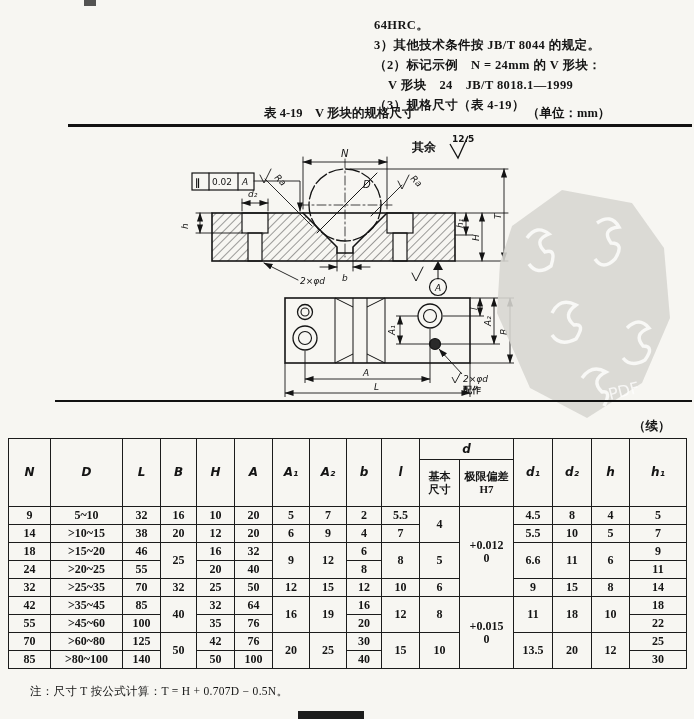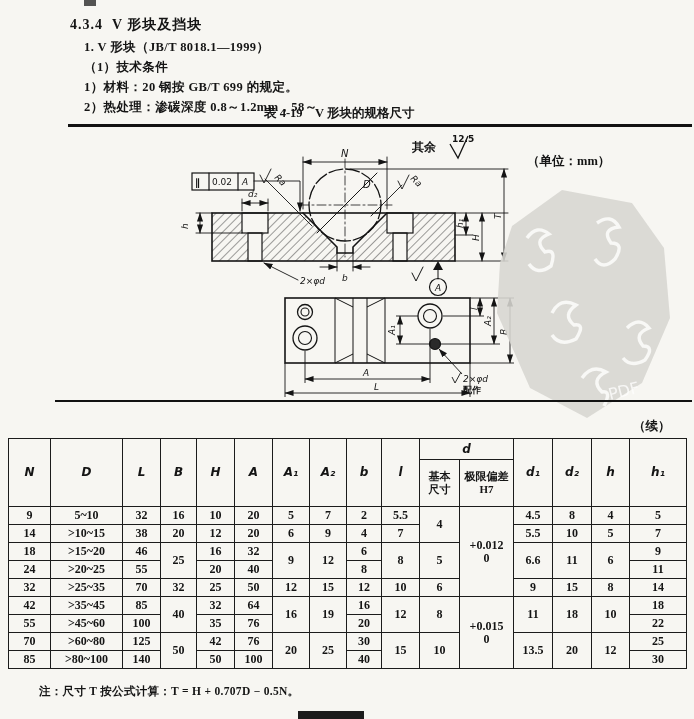--- a/index.html
+++ b/index.html
@@ -10,21 +10,21 @@
   }
   .artifact{position:absolute; background:#1c1c1c;}
   
   .hcol{position:absolute; font-size:12.5px; line-height:20px; font-weight:700; letter-spacing:0.4px; white-space:nowrap;}
   .hcol .sect{font-size:14px; font-weight:700; margin-bottom:2px; letter-spacing:1px;}
   .hcol div{height:20px;}
   .ind1{padding-left:14px;}
   .ind2{padding-left:28px;}
   .caption{position:absolute; top:105px; left:0; width:100%; font-size:12.5px; font-weight:700;}
   .caption .ttl{position:absolute; left:264px; white-space:nowrap;}
-  .caption .unit{position:absolute; left:527px; white-space:nowrap;margin-top:48px;}
+  .caption .unit{position:absolute; left:527px; white-space:nowrap;}
   .rule{position:absolute; background:#121212;}
   .continued{position:absolute; top:418px; left:633px; font-size:12.5px; font-weight:700;}
   
   .drawing{position:absolute; left:60px; top:131px; z-index:1;}
   .wm{position:absolute; left:492px; top:178px; z-index:2; opacity:0.88;}
   .rule2{z-index:3;}
   
   table.spec{
     position:absolute; left:8px; top:438px; width:678px; z-index:4;
     border-collapse:collapse; table-layout:fixed;
@@ -32,39 +32,39 @@
   }
   table.spec td{
     border:1.4px solid #1c1c1c; text-align:center; vertical-align:middle;
     font-size:12px; font-weight:700; padding:0; height:17px;
     white-space:pre-line; line-height:13px;
   }
   table.spec .hd{font-style:italic; font-family:"DejaVu Sans", sans-serif; font-size:12px;}
   table.spec .cjk{font-style:normal; font-family:"Liberation Sans", sans-serif; font-size:11px; line-height:13px;}
   table.spec tr.hrow1 td{height:20px;}
   table.spec tr.hrow2 td{height:46px;font-family:Liberation Serif, serif;}
-  .footnote{position:absolute; left:39px; top:684px; font-size:11.5px; font-weight:700; letter-spacing:0.3px; z-index:4;}
+  .footnote{position:absolute; left:30px; top:684px; font-size:11.5px; font-weight:400; letter-spacing:0.3px; z-index:4;}
   text{font-family:"DejaVu Sans", sans-serif;}
   .dim{font-style:italic; font-size:10px; fill:#141414;}
   .dimsm{font-style:italic; font-size:9px; fill:#141414;}
   .cjksvg{font-size:12px; font-weight:bold; fill:#141414; font-family:"Liberation Sans", sans-serif;}
 </style>
 </head>
 <body>
 
 <div class="page">
 
   <div class="artifact" style="left:84px; top:0; width:12px; height:6px; opacity:.75;"></div>
 
-  <div class="hcol" style="left:70px; top:15px;">
-    <div class="sect"><span>4.3.4</span>&nbsp;&nbsp;<span>V 形块及挡块</span></div>
-    <div class="ind1">1. V 形块（JB/T 8018.1—1999）</div>
-    <div class="ind1">（1）技术条件</div>
-    <div class="ind1">1）材料：20 钢按 GB/T 699 的规定。</div>
-    <div class="ind1">2）热处理：渗碳深度 0.8～1.2mm，58～</div>
+  <div class="hcol" style="left:360px; top:15px; font-weight:700;">
+    <div class="ind1">64HRC。</div>
+    <div class="ind1">3）其他技术条件按 JB/T 8044 的规定。</div>
+    <div class="ind1">（2）标记示例　N = 24mm 的 V 形块：</div>
+    <div class="ind2">V 形块　24　JB/T 8018.1—1999</div>
+    <div class="ind1">（3）规格尺寸（表 4-19）</div>
   </div>
 
   <div class="caption">
     <span class="ttl">表 4-19　V 形块的规格尺寸</span>
     <span class="unit">（单位：mm）</span>
   </div>
   <div class="rule" style="left:68px; top:124px; width:624px; height:2.5px;"></div>
 
   <svg class="drawing" width="634" height="268" viewBox="0 0 634 268">
     <defs>

